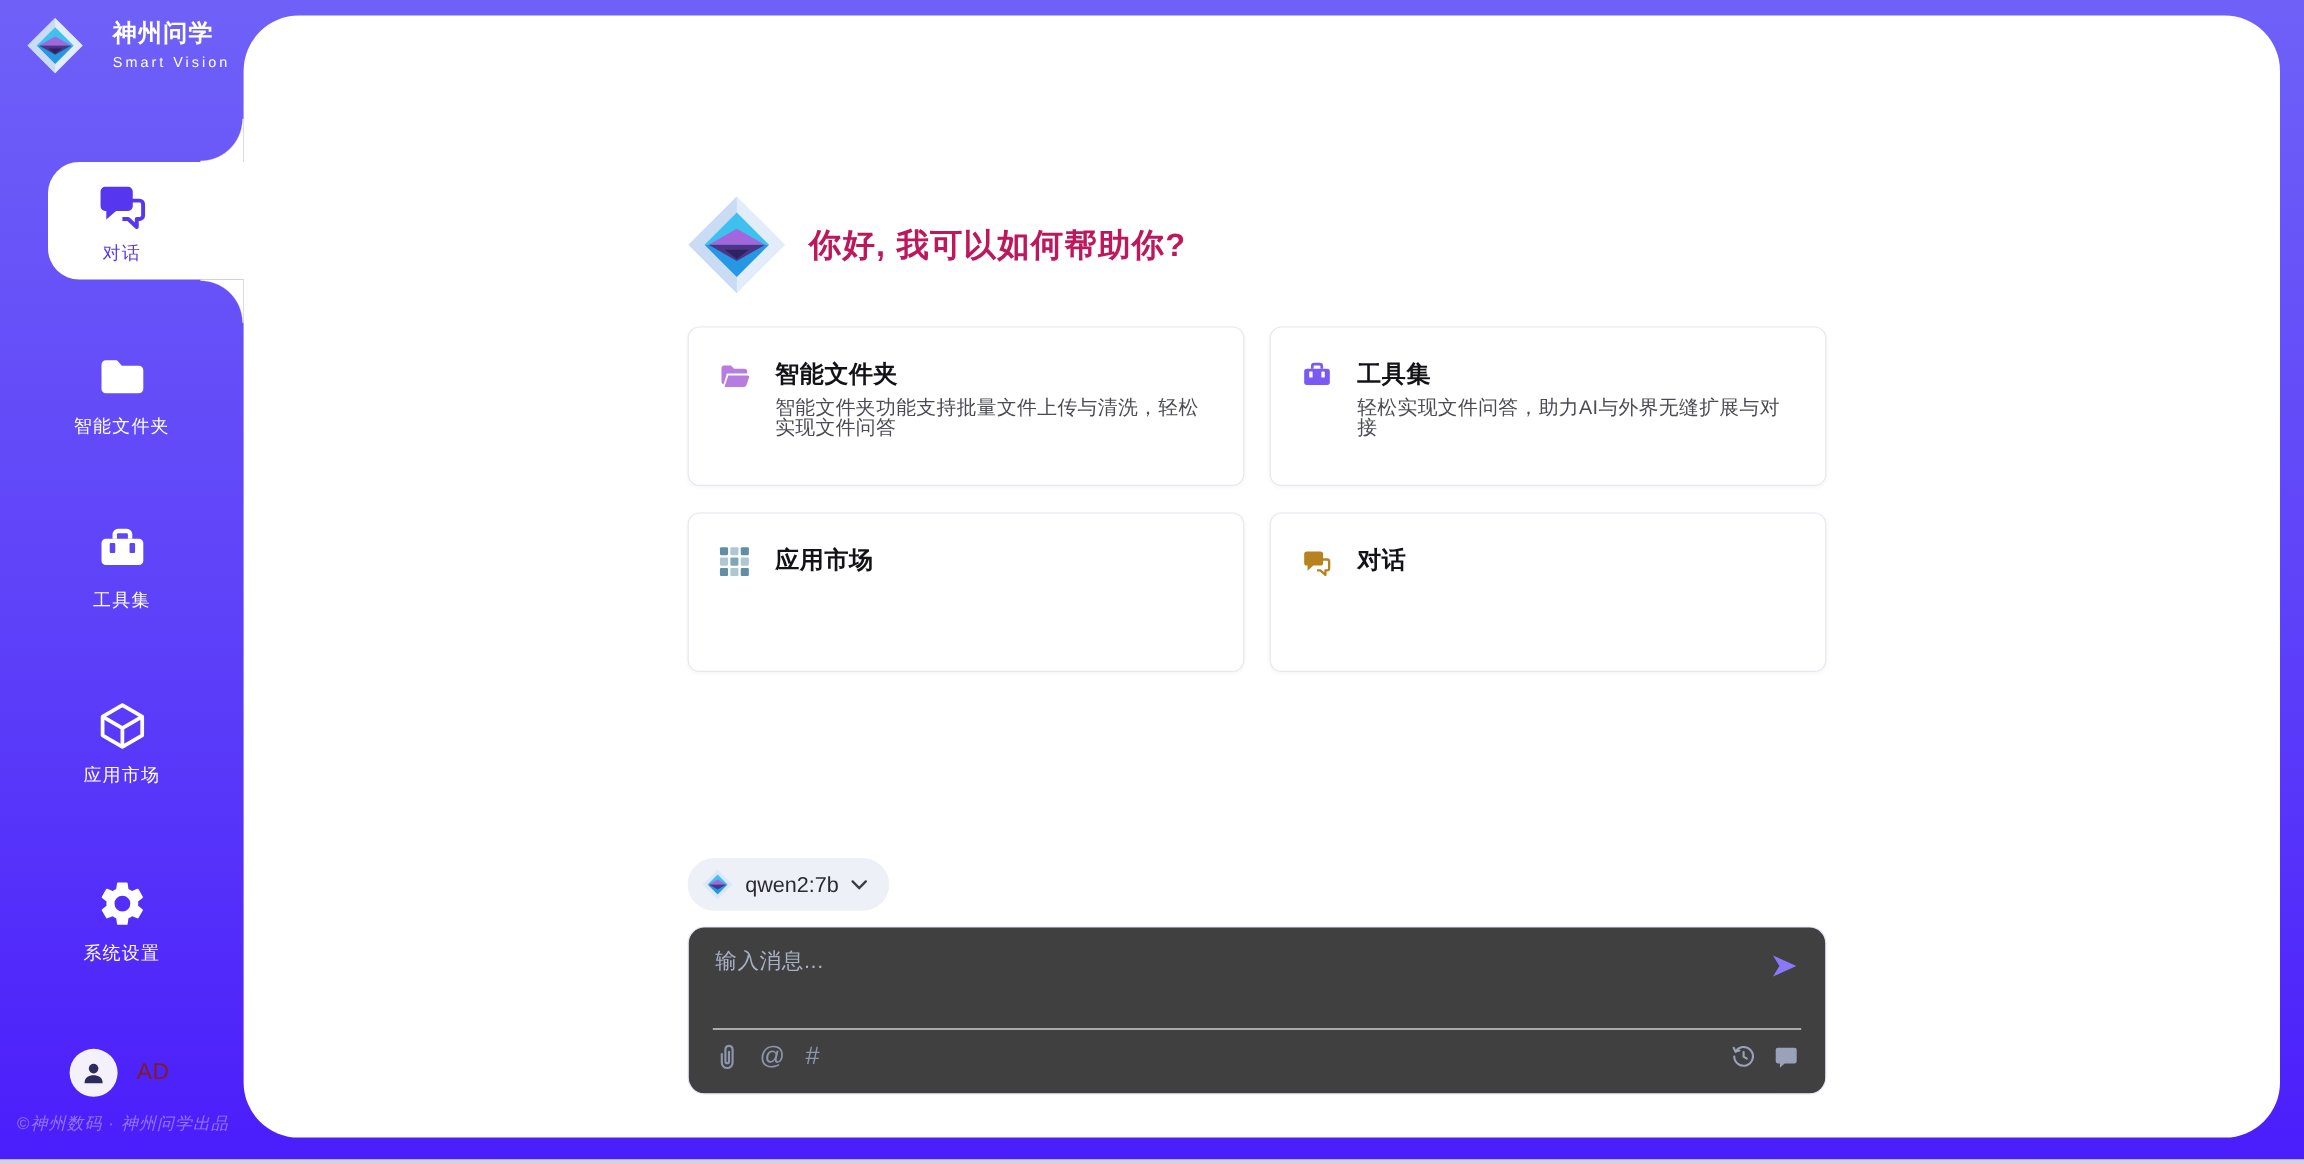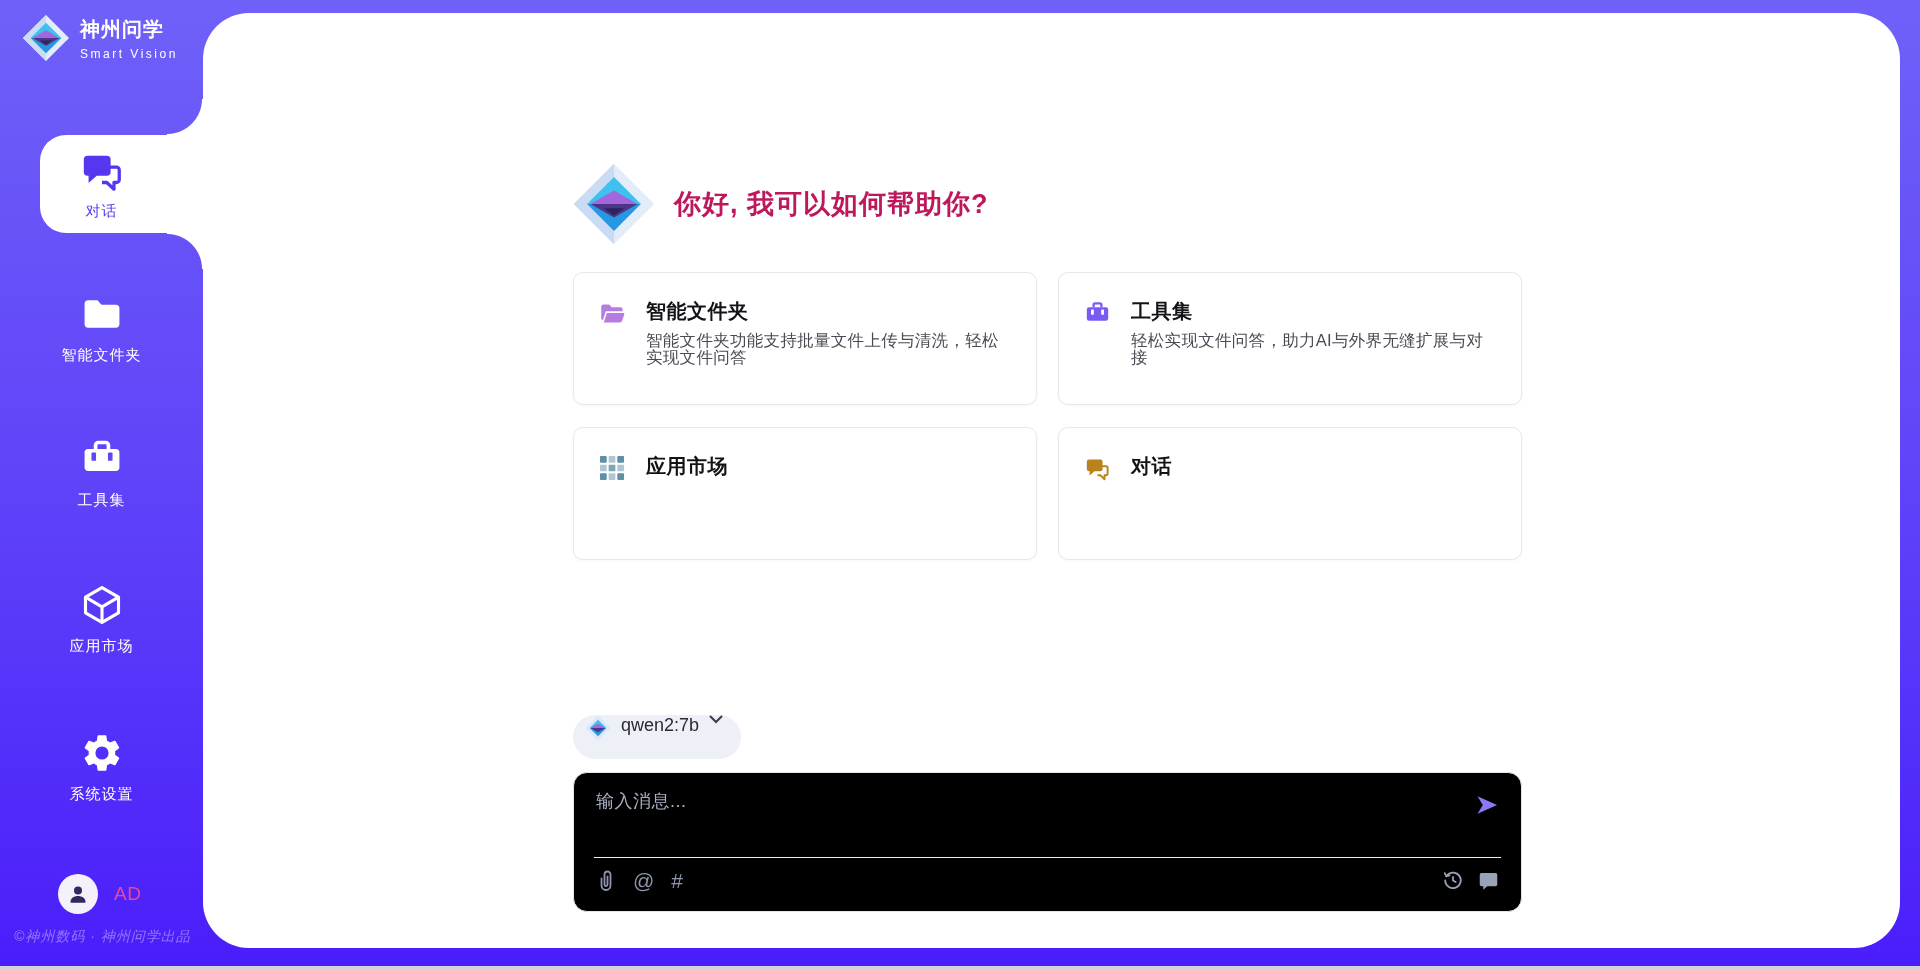--- a/index.html
+++ b/index.html
@@ -8,55 +8,55 @@
   body {
     font-family:"Liberation Sans","DejaVu Sans",sans-serif;
     background:linear-gradient(180deg,#6f61f8 0%,#5d40f9 55%,#4a1dfb 100%);
     position:relative;
   }
   .panel {
     position:absolute; left:203px; top:13px; right:20px; bottom:22px;
     background:#fff; border-radius:46px;
   }
   
-  .brand { position:absolute; left:22px; top:14px; display:flex; align-items:center; gap:10px; }
+  .brand { position:absolute; left:22px; top:14px; display:flex; gap:24px; }
   .brand-name { color:#fff; font-size:20px; font-weight:bold; letter-spacing:1px; }
   .brand-sub  { color:#fff; font-size:12px; letter-spacing:2.5px; margin-top:4px; }
   .nav-item { position:absolute; left:0; width:203px; display:flex; flex-direction:column; align-items:center; color:#fff; cursor:pointer; }
   .nav-item .nav-label { font-size:15px; margin-top:10px; letter-spacing:1px; }
   .tab-active {
     position:absolute; left:40px; top:135px; width:175px; height:98px;
     background:#fff; border-radius:26px 0 0 26px;
     display:flex; flex-direction:column; align-items:center; justify-content:center;
     padding-right:52px; color:#5636ee; cursor:pointer;
   }
   .tab-active .nav-label { font-size:15px; margin-top:8px; letter-spacing:1px; }
   .fillet-top { position:absolute; left:167px; top:99px; width:36px; height:36px;
     background:radial-gradient(circle 36px at 0 0, rgba(0,0,0,0) 0 34.5px, #fff 35.5px); }
   .fillet-bottom { position:absolute; left:167px; top:233px; width:36px; height:36px;
     background:radial-gradient(circle 36px at 0 100%, rgba(0,0,0,0) 0 34.5px, #fff 35.5px); }
   .user-row { position:absolute; left:58px; top:874px; display:flex; align-items:center; gap:16px; cursor:pointer; }
   .user-avatar { width:40px; height:40px; border-radius:50%; background:#f4f1fb; display:flex; align-items:center; justify-content:center; }
-  .user-name { color:#ec4899; font-size:19px; letter-spacing:.5px; }
+  .user-name { color:#7f1d1d; font-size:19px; letter-spacing:.5px; }
   .copyright { position:absolute; left:14px; top:928px; font-size:14px; color:rgba(255,255,255,.38); letter-spacing:1px;font-style:italic; }
   
   .hero { position:absolute; left:572px; top:162px; display:flex; align-items:center; gap:18px; }
   .hero-title { font-size:27px; font-weight:bold; color:#be185d; letter-spacing:1px; }
   .cards { position:absolute; left:573px; top:272px; width:949px;
     display:grid; grid-template-columns:464px 464px; grid-auto-rows:133px; column-gap:21px; row-gap:22px; }
   .card { background:#fff; border:1px solid #e6e8f0; border-radius:10px; box-shadow:0 1px 3px rgba(40,40,80,.04);
     padding:25px 24px 0 25px; display:grid; grid-template-columns:47px 1fr; cursor:pointer; }
   .card-icon { padding-top:2px; }
   .card-title { font-size:20px; font-weight:bold; color:#121217; letter-spacing:.5px; }
   .card-desc { font-size:16.5px; color:#4b4b55; line-height:17px; margin-top:7px; letter-spacing:.3px; }
   .model-pill { position:absolute; left:573px; top:715px; height:44px; border-radius:22px; background:#eef0f8;
-    display:flex; align-items:flex-start; padding:0 18px 0 12px; gap:10px; cursor:pointer; }
+    display:flex; align-items:center; padding:0 18px 0 12px; gap:10px; cursor:pointer; }
   .model-name { font-size:18px; color:#2a2a33; }
   .composer { position:absolute; left:573px; top:772px; width:949px; height:140px;
-    background:#000000; border:1.5px solid #e3e6f2; border-radius:14px; }
+    background:#404040; border:1.5px solid #e3e6f2; border-radius:14px; }
   .composer-placeholder { position:absolute; left:22px; top:16px; font-size:18px; color:#a9b0c4; letter-spacing:.5px; }
   .send-btn { position:absolute; right:22px; top:20px; cursor:pointer; }
   .composer-divider { position:absolute; left:20px; right:20px; top:84px; height:1px; background:#edf0f6; }
   .composer-tools { position:absolute; left:22px; top:96px; display:flex; align-items:center; gap:17px; color:#8e96ad; }
   .composer-tools-right { position:absolute; right:22px; top:96px; display:flex; align-items:center; gap:14px; color:#99a2b8; }
   .tool-char { font-size:21px; color:#8e96ad; cursor:pointer; line-height:24px; }
   .bottom-strip { position:absolute; left:0; right:0; bottom:0; height:4px; background:#d3d3db; }
   svg { display:block; }
 </style>
 </head>

